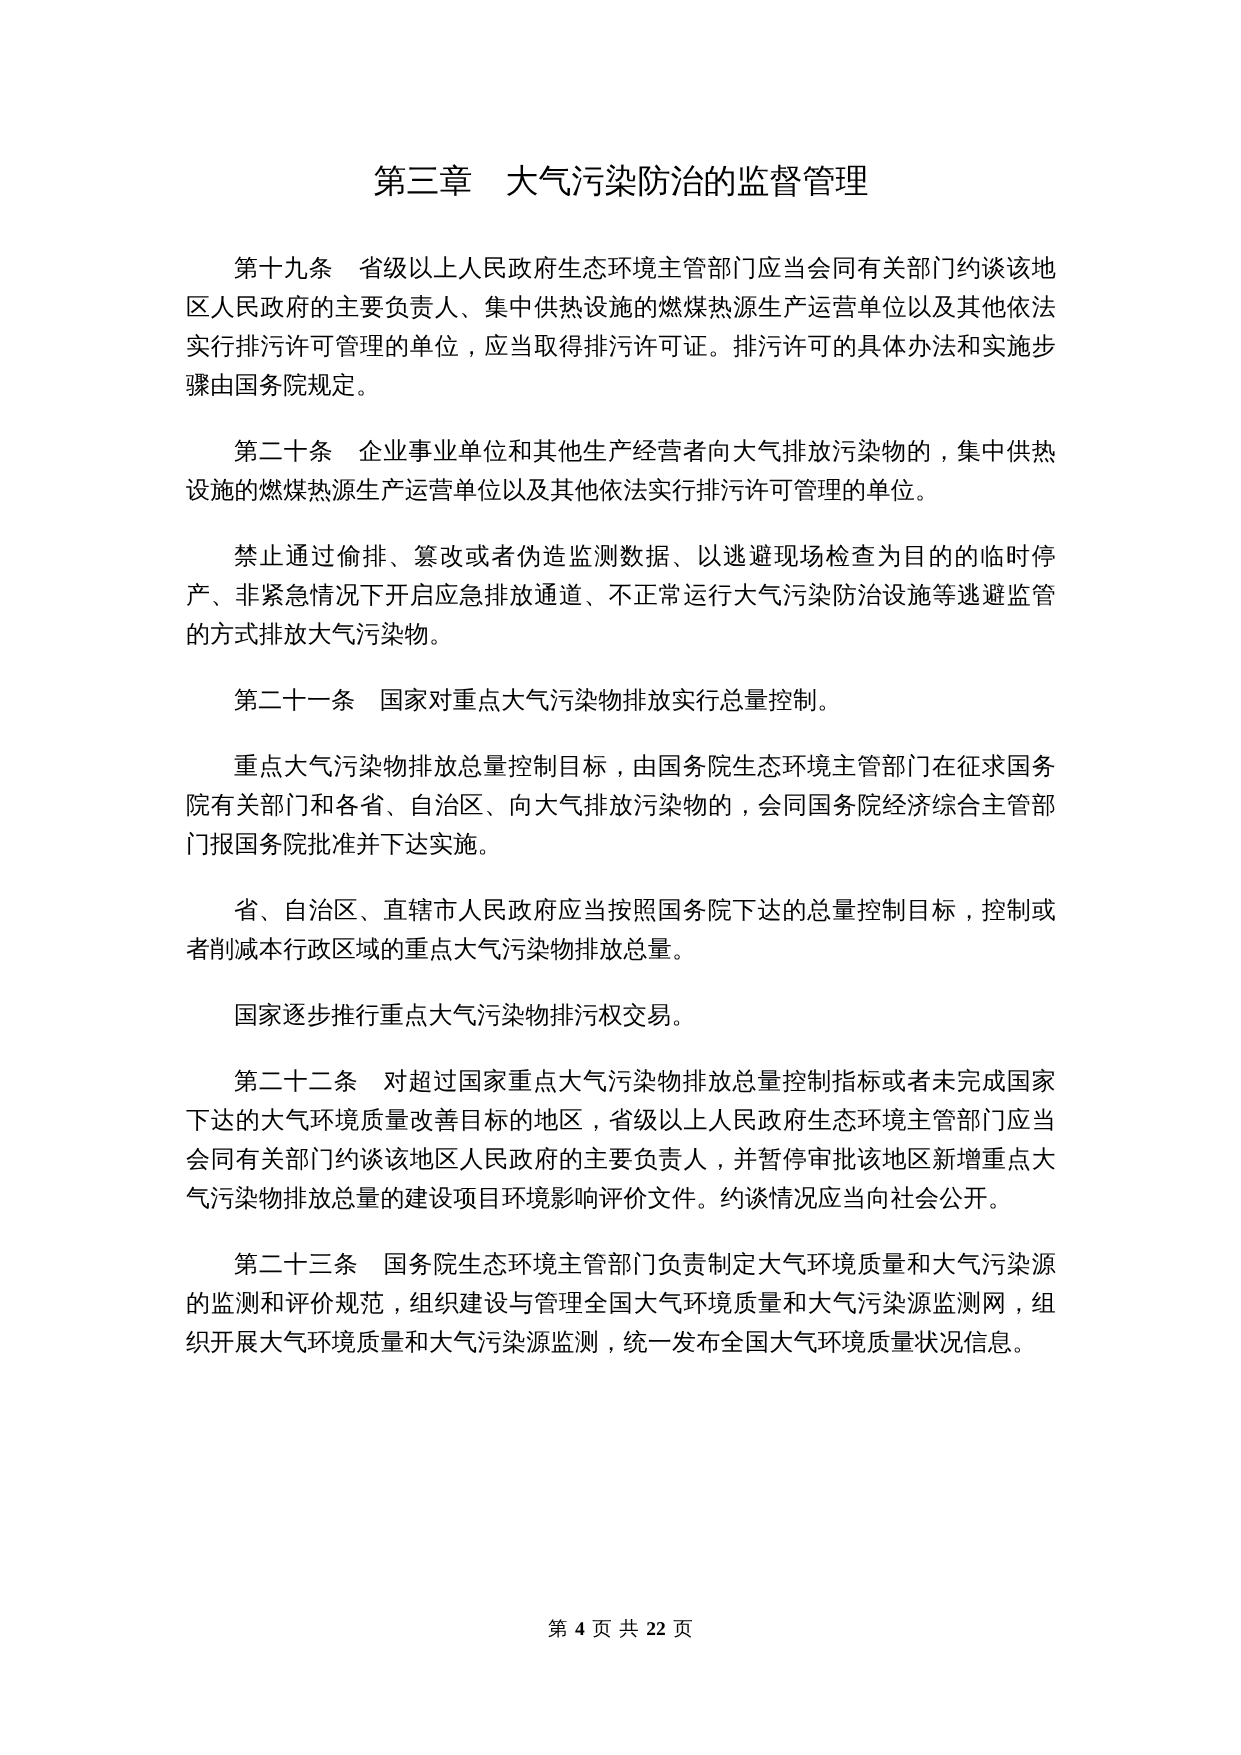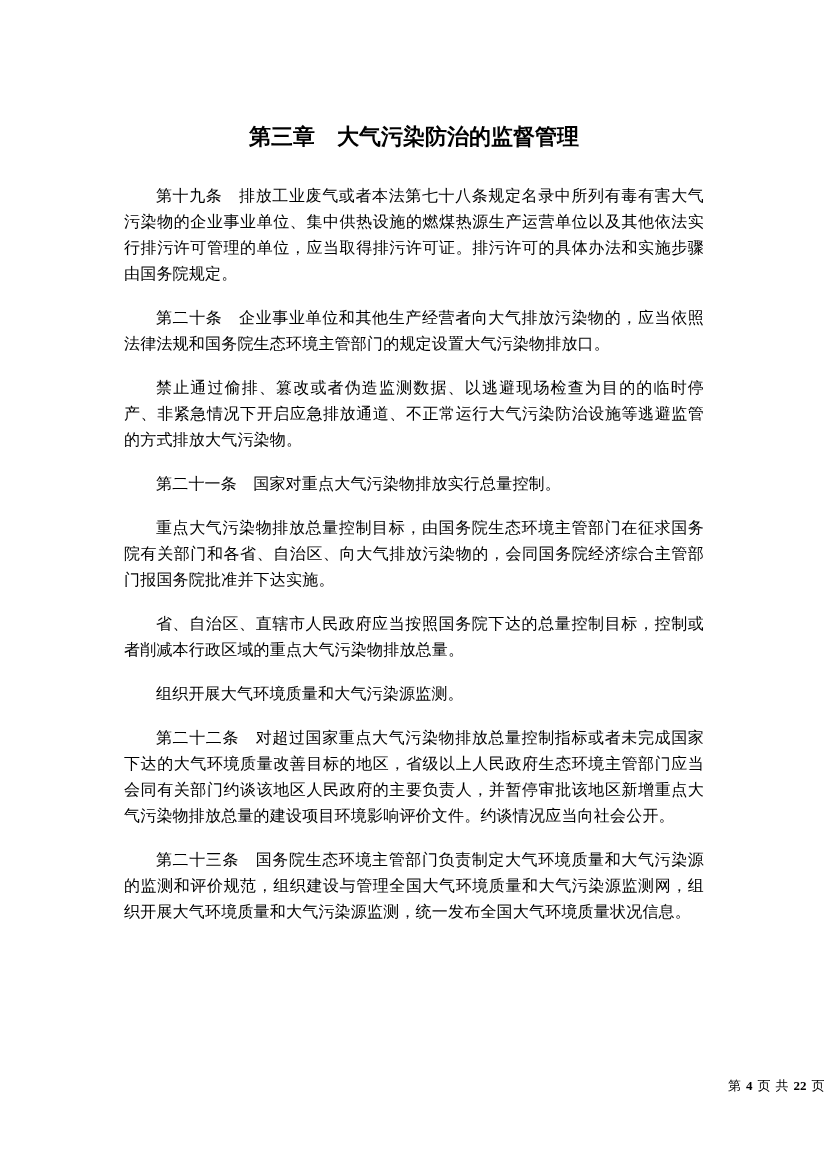--- a/index.html
+++ b/index.html
@@ -17,68 +17,68 @@
     font-family: "Liberation Serif", "DejaVu Serif", serif;
   }
   .content {
     position: absolute;
     left: 124px;
     top: 105px;
     width: 580px;
   }
   .doc-title {
     font-family: "Liberation Sans", "DejaVu Sans", sans-serif;
-    font-weight: 700;
+    font-weight: 400;
     font-size: 22px;
     line-height: 32px;
     text-align: center;
-    margin: 16px 0 30px 0;
+    margin: 0 0 30px 0;
     white-space: nowrap;
   }
   .para {
     font-size: 16px;
     line-height: 26px;
     text-align: justify;
     text-indent: 32px;
     margin: 0 0 18px 0;
     letter-spacing: 0.2px;
   }
   .para:last-child {
     margin-bottom: 10px;
   }
   .footer {
     position: absolute;
     left: 0;
     top: 1078px;
     width: 100%;
-    text-align: right;
+    text-align: center;
     font-size: 13px;
     line-height: 16px;
   }
   .footer span {
     margin: 0 2.5px;
   }
   .footer .num {
     font-weight: 700;
   }
 </style>
 </head>
 <body>
 
 <div class="page">
   <div class="content">
     <h1 class="doc-title">第三章　大气污染防治的监督管理</h1>
 
-    <p class="para">第十九条　排放工业废气或者本法第七十八条规定名录中所列有毒有害大气污染物的企业事业单位、集中供热设施的燃煤热源生产运营单位以及其他依法实行排污许可管理的单位，应当取得排污许可证。排污许可的具体办法和实施步骤由国务院规定。</p>
-    <p class="para">第二十条　企业事业单位和其他生产经营者向大气排放污染物的，应当依照法律法规和国务院生态环境主管部门的规定设置大气污染物排放口。</p>
+    <p class="para">第十九条　省级以上人民政府生态环境主管部门应当会同有关部门约谈该地区人民政府的主要负责人、集中供热设施的燃煤热源生产运营单位以及其他依法实行排污许可管理的单位，应当取得排污许可证。排污许可的具体办法和实施步骤由国务院规定。</p>
+    <p class="para">第二十条　企业事业单位和其他生产经营者向大气排放污染物的，集中供热设施的燃煤热源生产运营单位以及其他依法实行排污许可管理的单位。</p>
     <p class="para">禁止通过偷排、篡改或者伪造监测数据、以逃避现场检查为目的的临时停产、非紧急情况下开启应急排放通道、不正常运行大气污染防治设施等逃避监管的方式排放大气污染物。</p>
     <p class="para">第二十一条　国家对重点大气污染物排放实行总量控制。</p>
     <p class="para">重点大气污染物排放总量控制目标，由国务院生态环境主管部门在征求国务院有关部门和各省、自治区、向大气排放污染物的，会同国务院经济综合主管部门报国务院批准并下达实施。</p>
     <p class="para">省、自治区、直辖市人民政府应当按照国务院下达的总量控制目标，控制或者削减本行政区域的重点大气污染物排放总量。</p>
-    <p class="para">组织开展大气环境质量和大气污染源监测。</p>
+    <p class="para">国家逐步推行重点大气污染物排污权交易。</p>
     <p class="para">第二十二条　对超过国家重点大气污染物排放总量控制指标或者未完成国家下达的大气环境质量改善目标的地区，省级以上人民政府生态环境主管部门应当会同有关部门约谈该地区人民政府的主要负责人，并暂停审批该地区新增重点大气污染物排放总量的建设项目环境影响评价文件。约谈情况应当向社会公开。</p>
     <p class="para">第二十三条　国务院生态环境主管部门负责制定大气环境质量和大气污染源的监测和评价规范，组织建设与管理全国大气环境质量和大气污染源监测网，组织开展大气环境质量和大气污染源监测，统一发布全国大气环境质量状况信息。</p>
   </div>
 
   <div class="footer">
     <span>第</span><span class="num">4</span><span>页</span><span>共</span><span class="num">22</span><span>页</span>
   </div>
 </div>
 
 </body></html>

